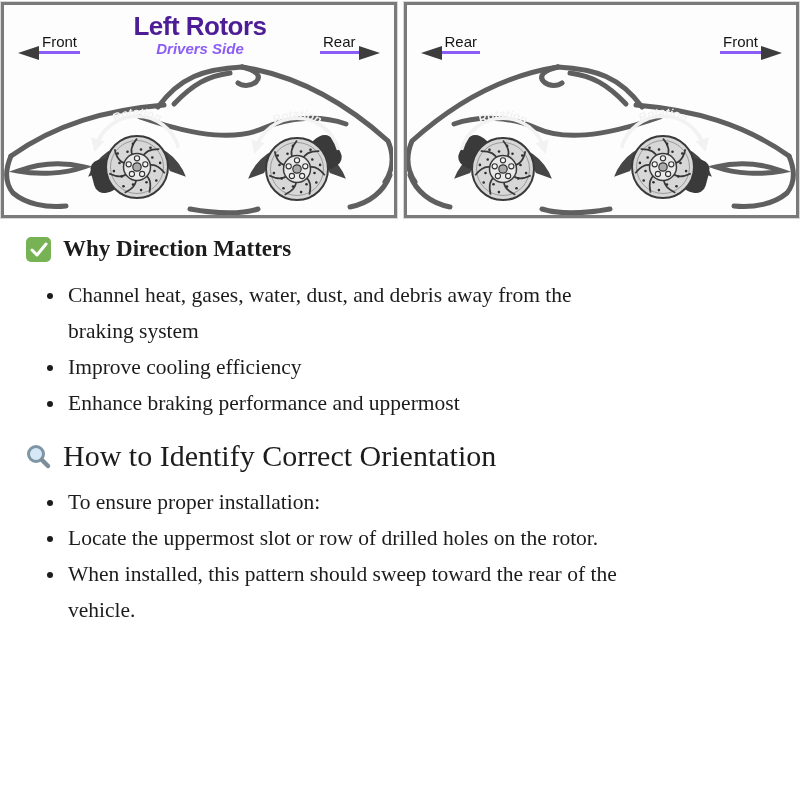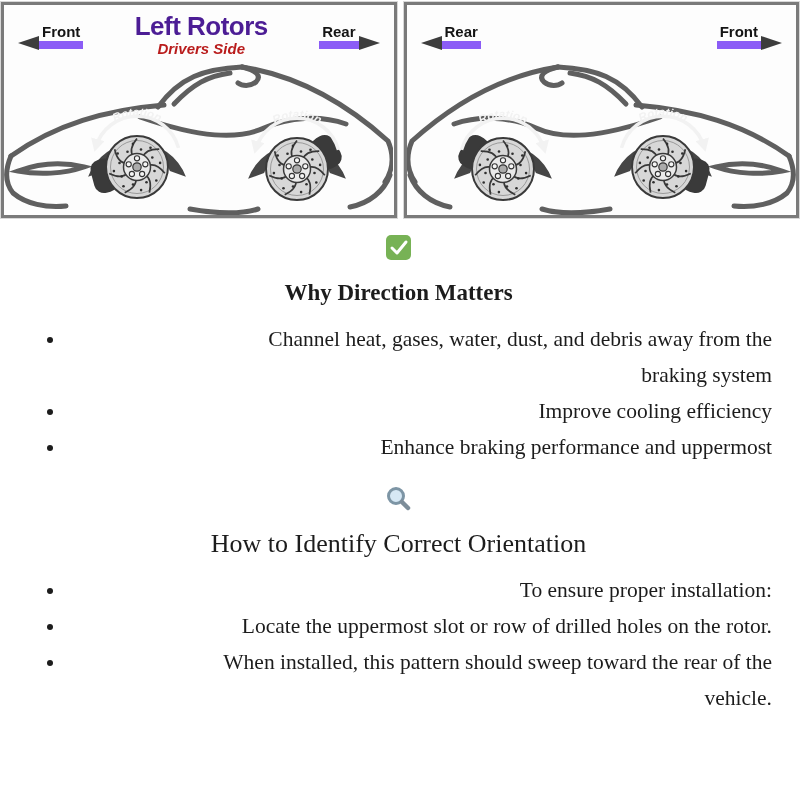--- a/index.html
+++ b/index.html
@@ -11,49 +11,49 @@
   .diagram{display:flex;gap:7px;padding:2px 1px 0 1px;}
   .panel{
     flex:1;height:210px;border:3px solid #7a7a7a;background:#fdfdfd;
     position:relative;overflow:hidden;box-shadow:0 0 0 1px #d8d8d8;
   }
   .panel-header{
     display:flex;justify-content:space-between;align-items:flex-start;
     padding:7px 14px 0 14px;font-family:"Liberation Sans",sans-serif;
   }
   .dir{
-    position:relative;font-weight:bold;font-size:15px;color:#141414;
-    border-bottom:8px solid #8b5cf6;padding:0 3px 1px 3px;margin-top:11px;
+    position:relative;font-weight:normal;font-size:15px;color:#141414;
+    border-bottom:3px solid #8b5cf6;padding:0 3px 1px 3px;margin-top:21px;
   }
   .dir.arrow-left{margin-left:21px;}
   .dir.arrow-left::before{
     content:"";position:absolute;left:-21px;bottom:-9px;width:0;height:0;
     border-top:7.5px solid transparent;border-bottom:7.5px solid transparent;
     border-right:21px solid #3d3d3d;
   }
   .dir.arrow-right{margin-right:21px;}
   .dir.arrow-right::after{
     content:"";position:absolute;right:-21px;bottom:-9px;width:0;height:0;
     border-top:7.5px solid transparent;border-bottom:7.5px solid transparent;
     border-left:21px solid #3d3d3d;
   }
   .panel-center{flex:1;text-align:center;margin-top:1px;}
   .panel-title{font-size:26px;font-weight:bold;letter-spacing:-0.5px;line-height:27px;color:#4c1d95;}
-  .panel-subtitle{font-size:15px;font-weight:bold;font-style:italic;line-height:17px;color:#b91c1c;}
+  .panel-subtitle{font-size:15px;font-weight:bold;font-style:italic;line-height:17px;color:#8b5cf6;}
   .car-svg{position:absolute;left:0;bottom:0;width:389px;height:152px;display:block;}
   
   .content{padding:0 28px 0 25px;font-size:21.5px;line-height:36px;}
   .lead{margin:10px 0 0;white-space:pre-line;}
-  .h-row{display:flex;align-items:center;gap:17px;flex-direction:column;}
+  .h-row{display:flex;align-items:center;gap:11px;}
   .h-check{margin:16px 0 0;font-size:23px;font-weight:bold;line-height:30px;}
-  .h-search{margin:20px 0 0;font-size:26px;font-weight:normal;line-height:30px;}
+  .h-search{margin:20px 0 0;font-size:30px;font-weight:normal;line-height:30px;}
   .h-row .icon{flex:0 0 auto;display:flex;}
   .intro{margin:16px 0 0;}
   ul{margin:13px 0 0;padding:0 0 0 41px;list-style:disc;}
-  li{white-space:pre-line;padding-left:2px;text-align:right;}
+  li{white-space:pre-line;padding-left:2px;}
 </style>
 </head>
 <body>
 
 <div class="diagram">
 
   <div class="panel">
     <div class="panel-header">
       <span class="dir arrow-left">Front</span>
       <span class="panel-center">

